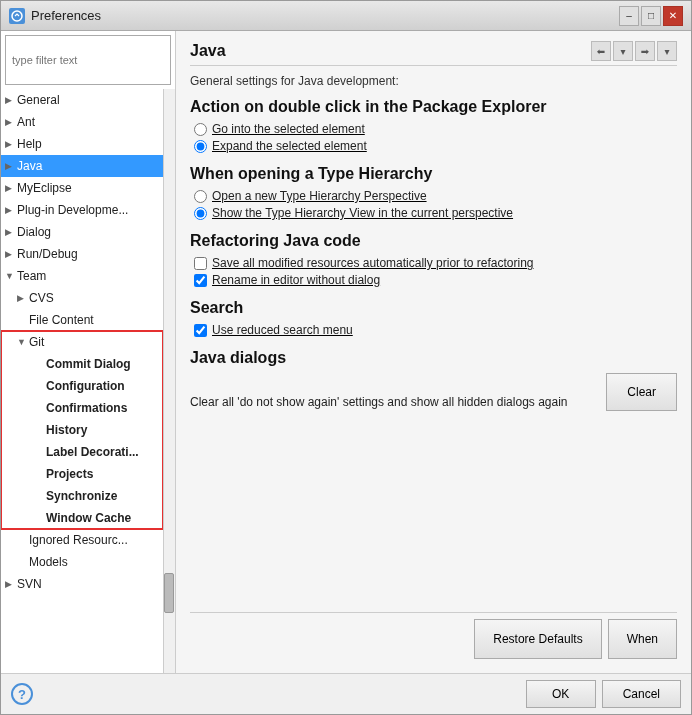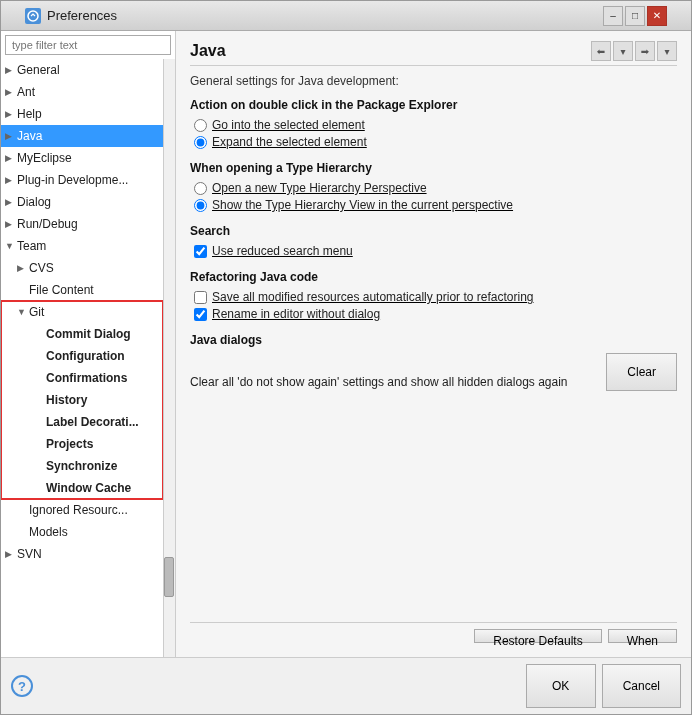--- a/index.html
+++ b/index.html
@@ -22,21 +22,21 @@
       display: flex;
       flex-direction: column;
       box-shadow: 2px 2px 8px rgba(0,0,0,0.4);
     }
     .title-bar {
       background: linear-gradient(to bottom, #e8e8e8, #d0d0d0);
       height: 30px;
       display: flex;
       align-items: center;
       justify-content: space-between;
-      padding: 0 24px;
+      padding: 0 8px;
       border-bottom: 1px solid #aaa;
       flex-shrink: 0;
     }
     .title-bar-left {
       display: flex;
       align-items: center;
       gap: 6px;
     }
     .title-icon {
       width: 16px;
@@ -84,21 +84,21 @@
       width: 175px;
       background: white;
       border-right: 1px solid #ccc;
       display: flex;
       flex-direction: column;
       overflow: hidden;
       flex-shrink: 0;
     }
     .filter-input {
       margin: 4px;
-      padding: 3px 6px;
+      padding: 18px 6px;
       border: 1px solid #aaa;
       font-size: 11px;
       color: #999;
       width: calc(100% - 8px);
       background: white;
     }
     .tree-area {
       flex: 1;
       overflow-y: auto;
       overflow-x: hidden;
@@ -200,21 +200,21 @@
     }
     .section-desc {
       font-size: 12px;
       color: #333;
       margin-bottom: 10px;
     }
     .section {
       margin-bottom: 12px;
     }
     .section-title {
-      font-size: 12px;
+      font-size: 16px;
       font-weight: bold;
       color: #111;
       margin-bottom: 6px;
     }
     .radio-group, .checkbox-group {
       display: flex;
       flex-direction: column;
       gap: 3px;
       padding-left: 4px;
       text-decoration: underline;
@@ -260,21 +260,21 @@
       padding: 6px 0 4px 0;
       border-top: 1px solid #ccc;
       margin-top: 4px;
     }
     .btn-action {
       padding: 4px 18px;
       background: linear-gradient(to bottom, #f5f5f5, #e0e0e0);
       border: 1px solid #aaa;
       cursor: pointer;
       font-size: 12px;
-      height: 14px;
+      height: 40px;
     }
     .dialog-bottom {
       display: flex;
       align-items: center;
       justify-content: space-between;
       padding: 6px 10px;
       background: #f0f0f0;
       border-top: 1px solid #ccc;
       flex-shrink: 0;
     }
@@ -294,21 +294,21 @@
     .dialog-buttons {
       display: flex;
       gap: 6px;
     }
     .btn-ok, .btn-cancel {
       padding: 4px 20px;
       background: linear-gradient(to bottom, #f5f5f5, #e0e0e0);
       border: 1px solid #aaa;
       cursor: pointer;
       font-size: 12px;
-      height: 44px;
+      height: 28px;
       min-width: 70px;
     }
   </style>
 </head>
 <body>
 
 <div class="window">
 
   <div class="title-bar">
     <div class="title-bar-left">
@@ -495,39 +495,39 @@
             <span>Open a new Type Hierarchy Perspective</span>
           </label>
           <label class="radio-item">
             <input type="radio" name="type-hierarchy" checked="" style="">
             <span>Show the Type Hierarchy View in the current perspective</span>
           </label>
         </div>
       </div>
 
       <div class="section">
+        <div class="section-title">Refactoring Java code</div>
+        <div class="checkbox-group">
+          <label class="checkbox-item">
+            <input type="checkbox" style="">
+            <span>Save all modified resources automatically prior to refactoring</span>
+          </label>
+          <label class="checkbox-item">
+            <input type="checkbox" checked="" style="">
+            <span>Rename in editor without dialog</span>
+          </label>
+        </div>
+      </div>
+
+      <div class="section">
         <div class="section-title">Search</div>
         <div class="checkbox-group">
           <label class="checkbox-item">
             <input type="checkbox" checked="" style="">
             <span>Use reduced search menu</span>
-          </label>
-        </div>
-      </div>
-
-      <div class="section">
-        <div class="section-title">Refactoring Java code</div>
-        <div class="checkbox-group">
-          <label class="checkbox-item">
-            <input type="checkbox" style="">
-            <span>Save all modified resources automatically prior to refactoring</span>
-          </label>
-          <label class="checkbox-item">
-            <input type="checkbox" checked="" style="">
-            <span>Rename in editor without dialog</span>
           </label>
         </div>
       </div>
 
       <div class="section">
         <div class="section-title">Java dialogs</div>
         <div class="java-dialogs-section">
           <span class="java-dialogs-text">Clear all 'do not show again' settings and show all hidden dialogs again</span>
           <button class="btn-clear">Clear</button>
         </div>

